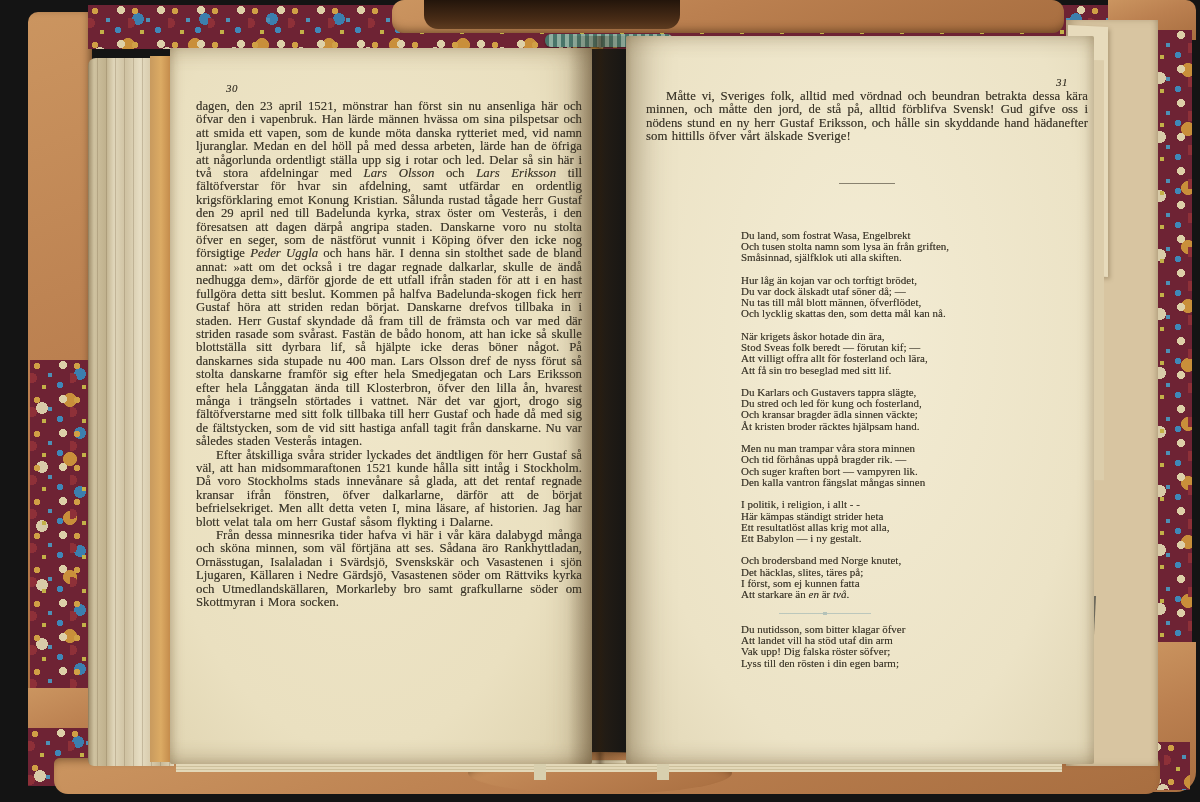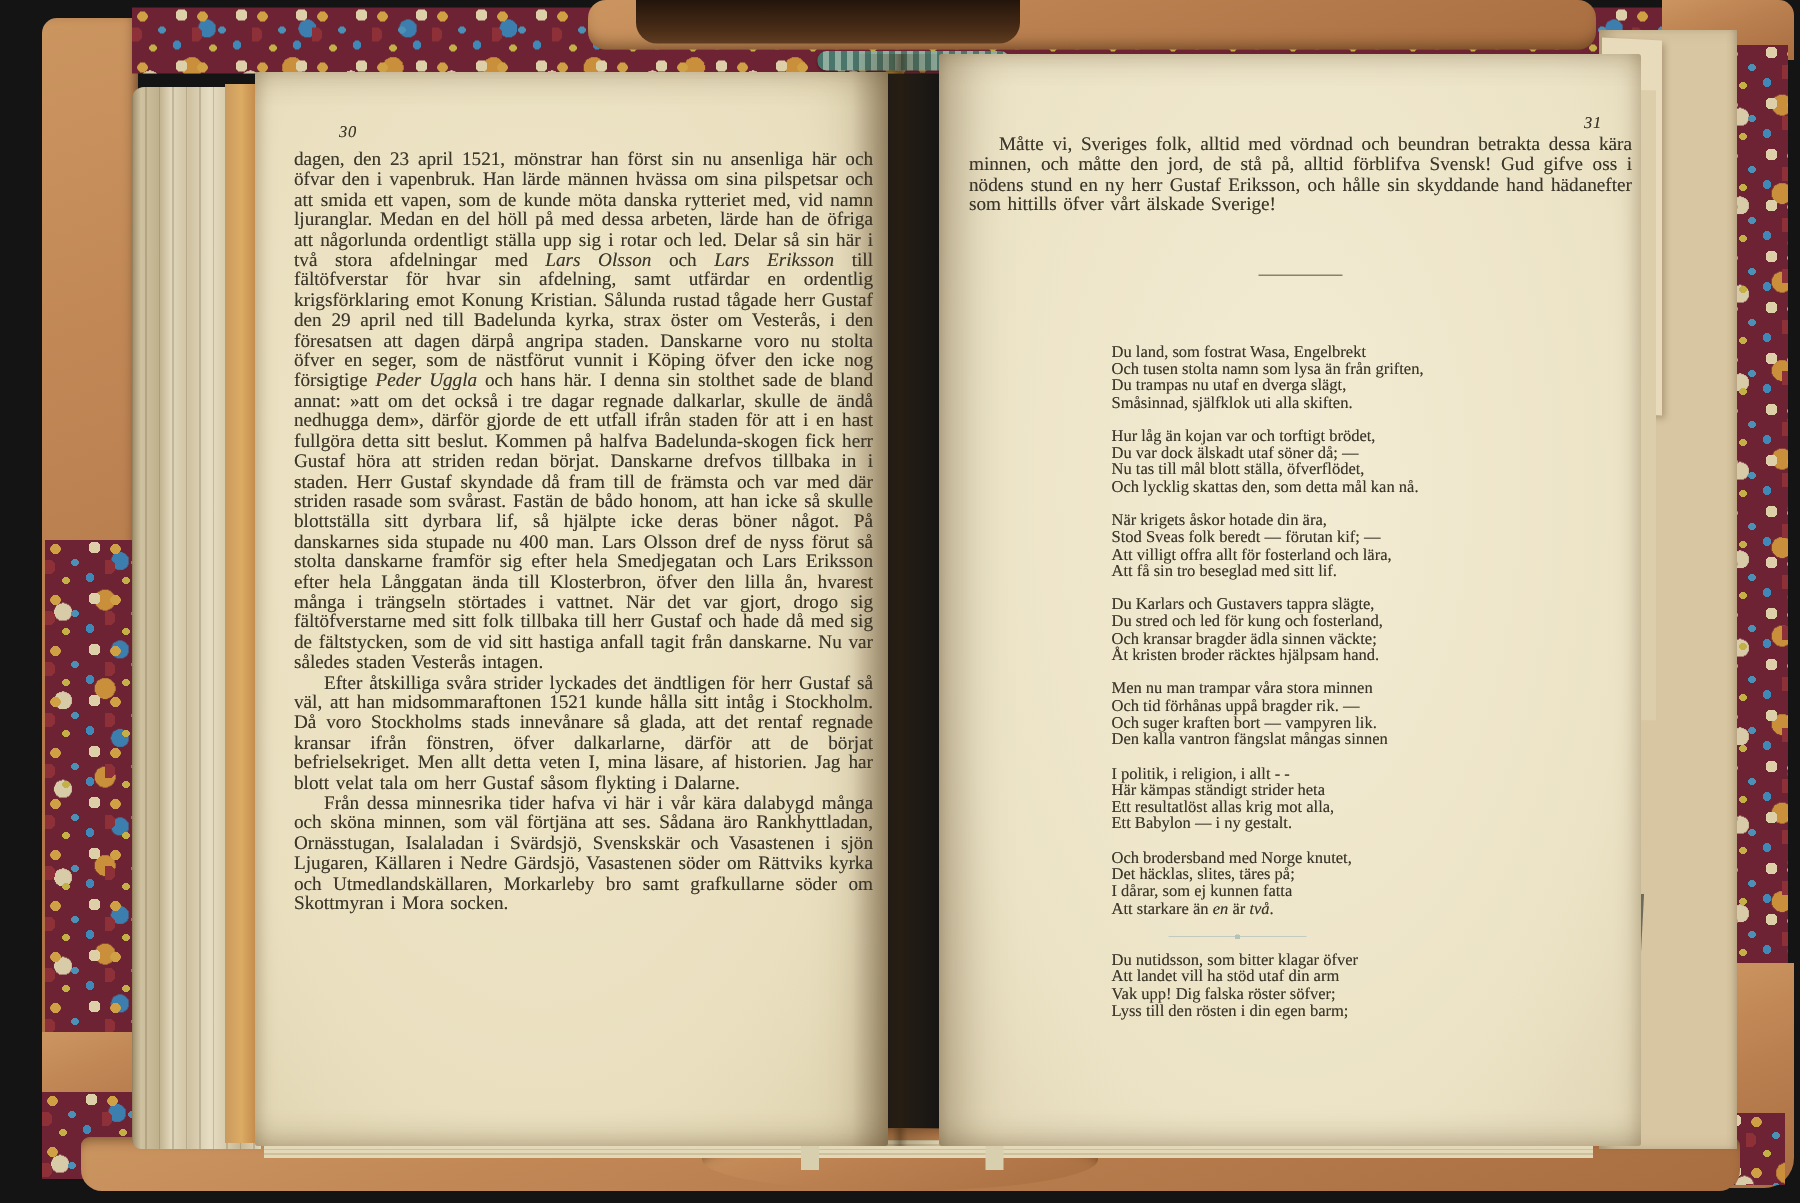--- a/index.html
+++ b/index.html
@@ -149,27 +149,26 @@
     <div class="pagenum pn-right ink">31</div>
     <div class="textblock-right ink">
       <div id="right-paragraphs">
           <p class="body-para indent"><span>Måtte vi, Sveriges folk, alltid med vördnad och beundran betrakta dessa kära minnen, och måtte den jord, de stå på, alltid förblifva Svensk!  Gud gifve oss i nödens stund en ny herr Gustaf Eriksson, och hålle sin skyddande hand hädanefter som hittills öfver vårt älskade Sverige!</span></p>
         </div>
       <div class="rule"></div>
       <div class="poem" id="poem">
           <div class="stanza">
             <div class="poem-line"><span>Du land, som fostrat Wasa, Engelbrekt</span></div>
             <div class="poem-line"><span>Och tusen stolta namn som lysa än från griften,</span></div>
-            <div class="poem-line"><span>Du trampas nu utaf en dverga slägt,</span></div>
             <div class="poem-line"><span>Småsinnad, själfklok uti alla skiften.</span></div>
           </div>
           <div class="stanza">
             <div class="poem-line"><span>Hur låg än kojan var och torftigt brödet,</span></div>
             <div class="poem-line"><span>Du var dock älskadt utaf söner då; —</span></div>
-            <div class="poem-line"><span>Nu tas till mål blott ställa, öfverflödet,</span></div>
+            <div class="poem-line"><span>Nu tas till mål blott männen, öfverflödet,</span></div>
             <div class="poem-line"><span>Och lycklig skattas den, som detta mål kan nå.</span></div>
           </div>
           <div class="stanza">
             <div class="poem-line"><span>När krigets åskor hotade din ära,</span></div>
             <div class="poem-line"><span>Stod Sveas folk beredt — förutan kif; —</span></div>
             <div class="poem-line"><span>Att villigt offra allt för fosterland och lära,</span></div>
             <div class="poem-line"><span>Att få sin tro beseglad med sitt lif.</span></div>
           </div>
           <div class="stanza">
             <div class="poem-line"><span>Du Karlars och Gustavers tappra slägte,</span></div>
@@ -185,21 +184,21 @@
           </div>
           <div class="stanza">
             <div class="poem-line"><span>I politik, i religion, i allt - -</span></div>
             <div class="poem-line"><span>Här kämpas ständigt strider heta</span></div>
             <div class="poem-line"><span>Ett resultatlöst allas krig mot alla,</span></div>
             <div class="poem-line"><span>Ett Babylon — i ny gestalt.</span></div>
           </div>
           <div class="stanza">
             <div class="poem-line"><span>Och brodersband med Norge knutet,</span></div>
             <div class="poem-line"><span>Det häcklas, slites, täres på;</span></div>
-            <div class="poem-line"><span>I dårar, som ej kunnen fatta</span></div>
+            <div class="poem-line"><span>I först, som ej kunnen fatta</span></div>
             <div class="poem-line"><span>Att starkare än </span><span class="it">en</span><span> är </span><span class="it">två</span><span>.</span></div>
           </div>
           <div class="ornament"></div>
           <div class="stanza">
             <div class="poem-line"><span>Du nutidsson, som bitter klagar öfver</span></div>
             <div class="poem-line"><span>Att landet vill ha stöd utaf din arm</span></div>
             <div class="poem-line"><span>Vak upp!  Dig falska röster söfver;</span></div>
             <div class="poem-line"><span>Lyss till den rösten i din egen barm;</span></div>
           </div>
         </div>

